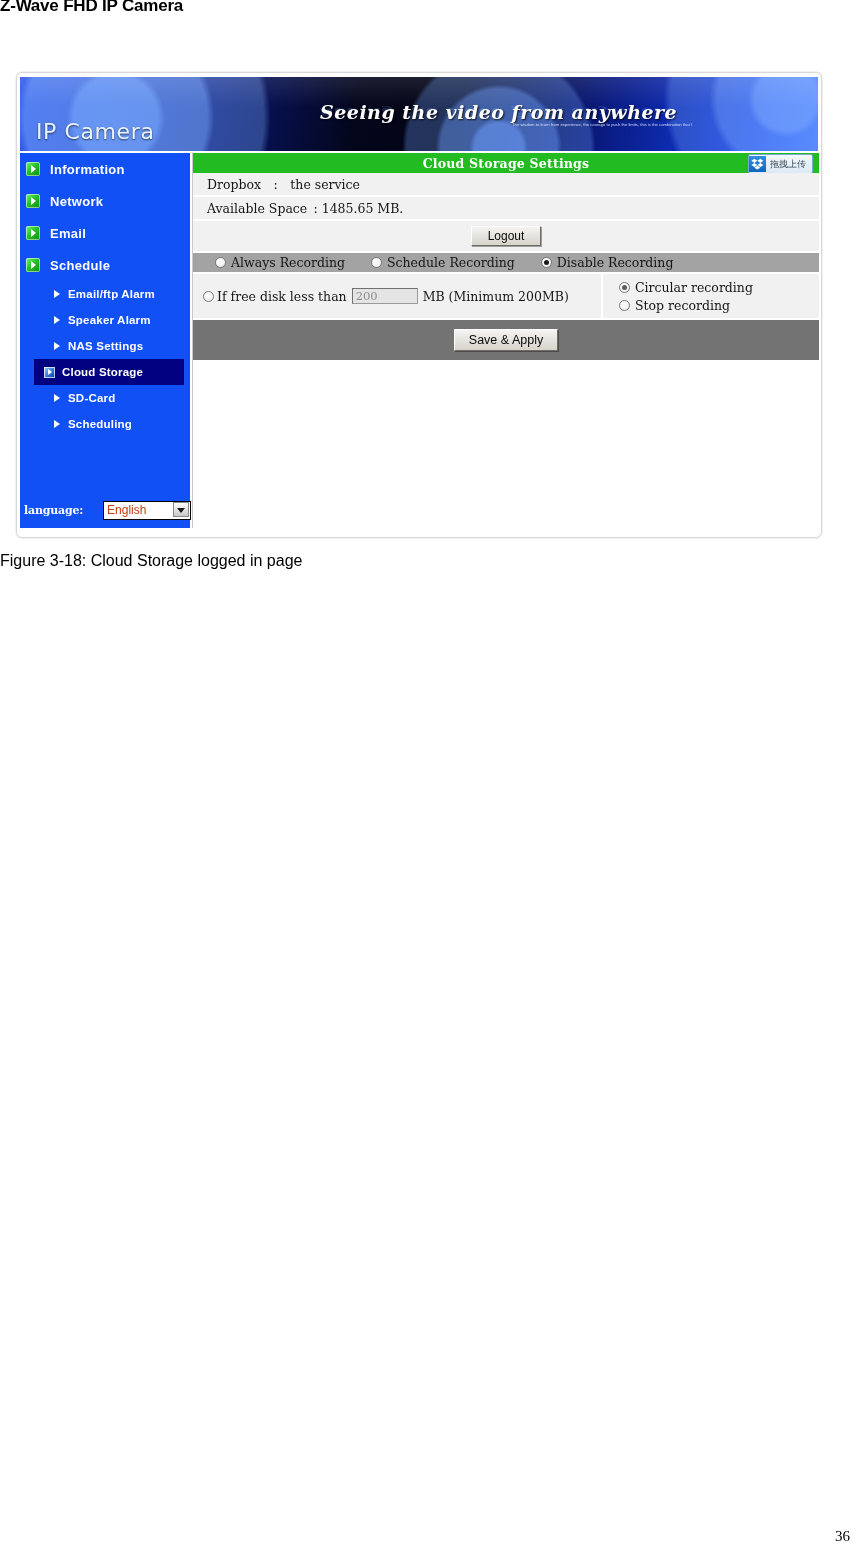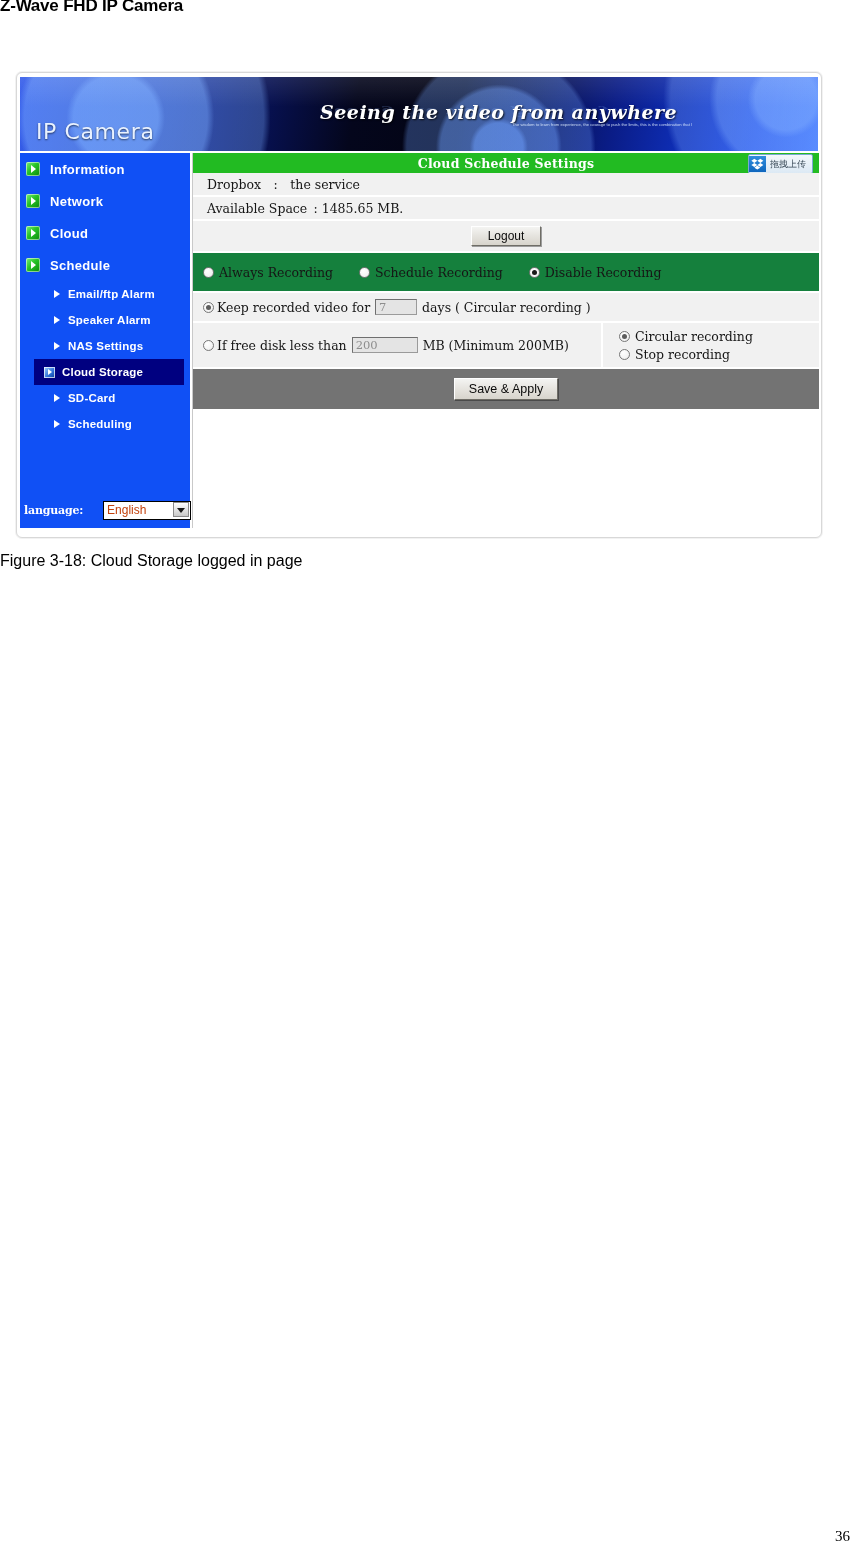--- a/index.html
+++ b/index.html
@@ -337,23 +337,23 @@
     height: 24px;
   }
   .row.info { background: #f1f1f1; }
   .row.logout-row {
     height: 32px;
     justify-content: center;
     padding-left: 0;
     background: #f1f1f1;
   }
   .row.mode-row {
-    height: 40px;
-    background: #15803d;
-    padding-left: 10px;
+    height: 21px;
+    background: #a3a3a3;
+    padding-left: 22px;
   }
   .row.keep-row { height: 30px; background: #f1f1f1; padding-left: 10px; }
   .row.disk-row {
     height: 46px;
     background: #f1f1f1;
     padding-left: 10px;
     align-items: center;
   }
   .row.apply-row {
     height: 40px;
@@ -502,21 +502,21 @@
         <span class="lbl">Information</span>
       </div>
 
       <div class="nav-main">
         <span class="ico"></span>
         <span class="lbl">Network</span>
       </div>
 
       <div class="nav-main">
         <span class="ico"></span>
-        <span class="lbl">Cloud</span>
+        <span class="lbl">Email</span>
       </div>
 
       <div class="nav-main">
         <span class="ico"></span>
         <span class="lbl">Schedule</span>
       </div>
 
       <div class="nav-sub">
         <span class="bullet"></span>
         <span class="lbl">Email/ftp Alarm</span>
@@ -555,21 +555,21 @@
             <option>English</option>
           </select>
           <span class="lang-arrow"></span>
         </span>
       </div>
     </div>
 
     <div class="content">
 
       <div class="panel-head">
-        <span class="title">Cloud Schedule Settings</span>
+        <span class="title">Cloud Storage Settings</span>
         <span class="dropbox-badge">
           <span class="db-ico">
             <svg width="13" height="12" viewBox="0 0 13 12" aria-hidden="true">
               <path d="M3.3 0.7 L0.4 2.8 L3.3 4.9 L6.3 2.8 Z" fill="#ffffff"></path>
               <path d="M9.4 0.7 L6.4 2.8 L9.4 4.9 L12.3 2.8 Z" fill="#ffffff"></path>
               <path d="M0.4 7.0 L3.3 4.9 L6.3 7.0 L3.3 9.1 Z" fill="#ffffff"></path>
               <path d="M6.4 7.0 L9.4 4.9 L12.3 7.0 L9.4 9.1 Z" fill="#ffffff"></path>
               <path d="M3.4 9.7 L6.3 7.6 L9.3 9.7 L6.3 11.5 Z" fill="#ffffff"></path>
             </svg>
           </span>
@@ -597,26 +597,20 @@
         <span class="radio-item">
           <span class="radio"></span>
           <span class="rl">Schedule Recording</span>
         </span>
         <span class="radio-item">
           <span class="radio checked"></span>
           <span class="rl">Disable Recording</span>
         </span>
       </div>
 
-      <div class="row keep-row">
-        <span class="radio checked soft"></span>
-        <span>Keep recorded video for</span>
-        <input class="txtbox" type="text" value="7" style="">
-        <span>days ( Circular recording )</span>
-      </div>
 
       <div class="row disk-row">
         <span class="disk-left">
           <span class="radio"></span>
           <span>If free disk less than</span>
           <input class="txtbox wide" type="text" value="200" style="">
           <span>MB (Minimum 200MB)</span>
         </span>
         <span class="disk-right">
           <span class="radio-item">

